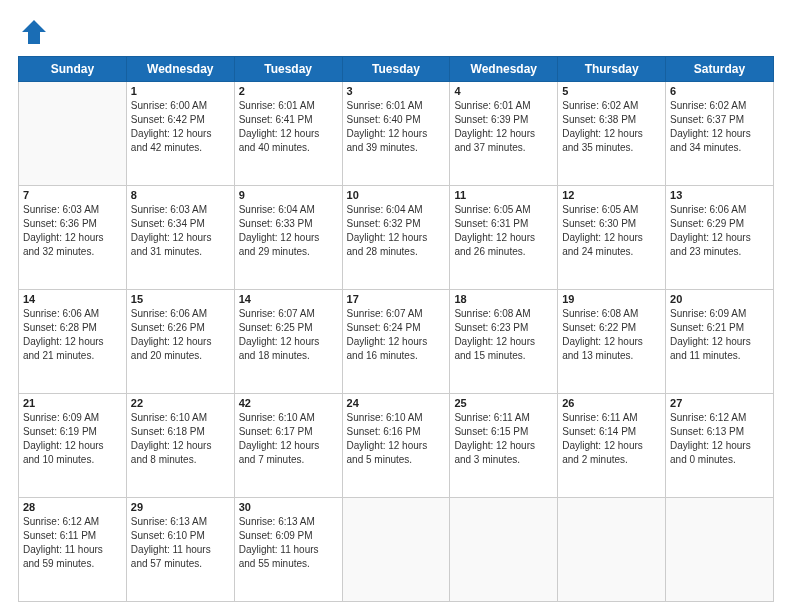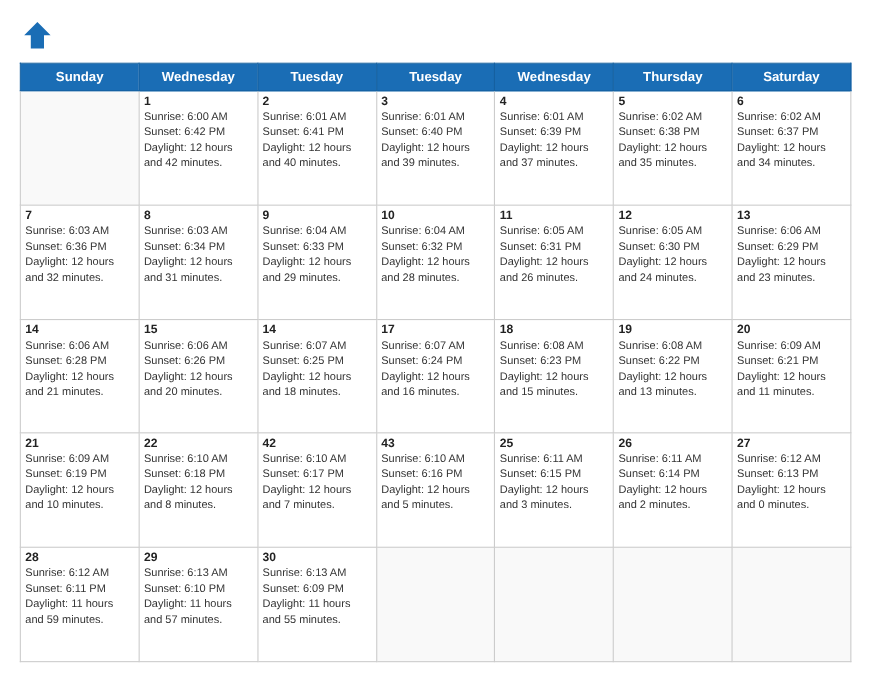--- a/index.html
+++ b/index.html
@@ -289,21 +289,21 @@
 and 8 minutes.</div>
           </td>
           <td>
             <span class="day-num">42</span>
             <div class="day-info" style="white-space: pre-line;">Sunrise: 6:10 AM
 Sunset: 6:17 PM
 Daylight: 12 hours
 and 7 minutes.</div>
           </td>
           <td>
-            <span class="day-num">43</span>
+            <span class="day-num">24</span>
             <div class="day-info" style="white-space: pre-line;">Sunrise: 6:10 AM
 Sunset: 6:16 PM
 Daylight: 12 hours
 and 5 minutes.</div>
           </td>
           <td>
             <span class="day-num">25</span>
             <div class="day-info" style="white-space: pre-line;">Sunrise: 6:11 AM
 Sunset: 6:15 PM
 Daylight: 12 hours

